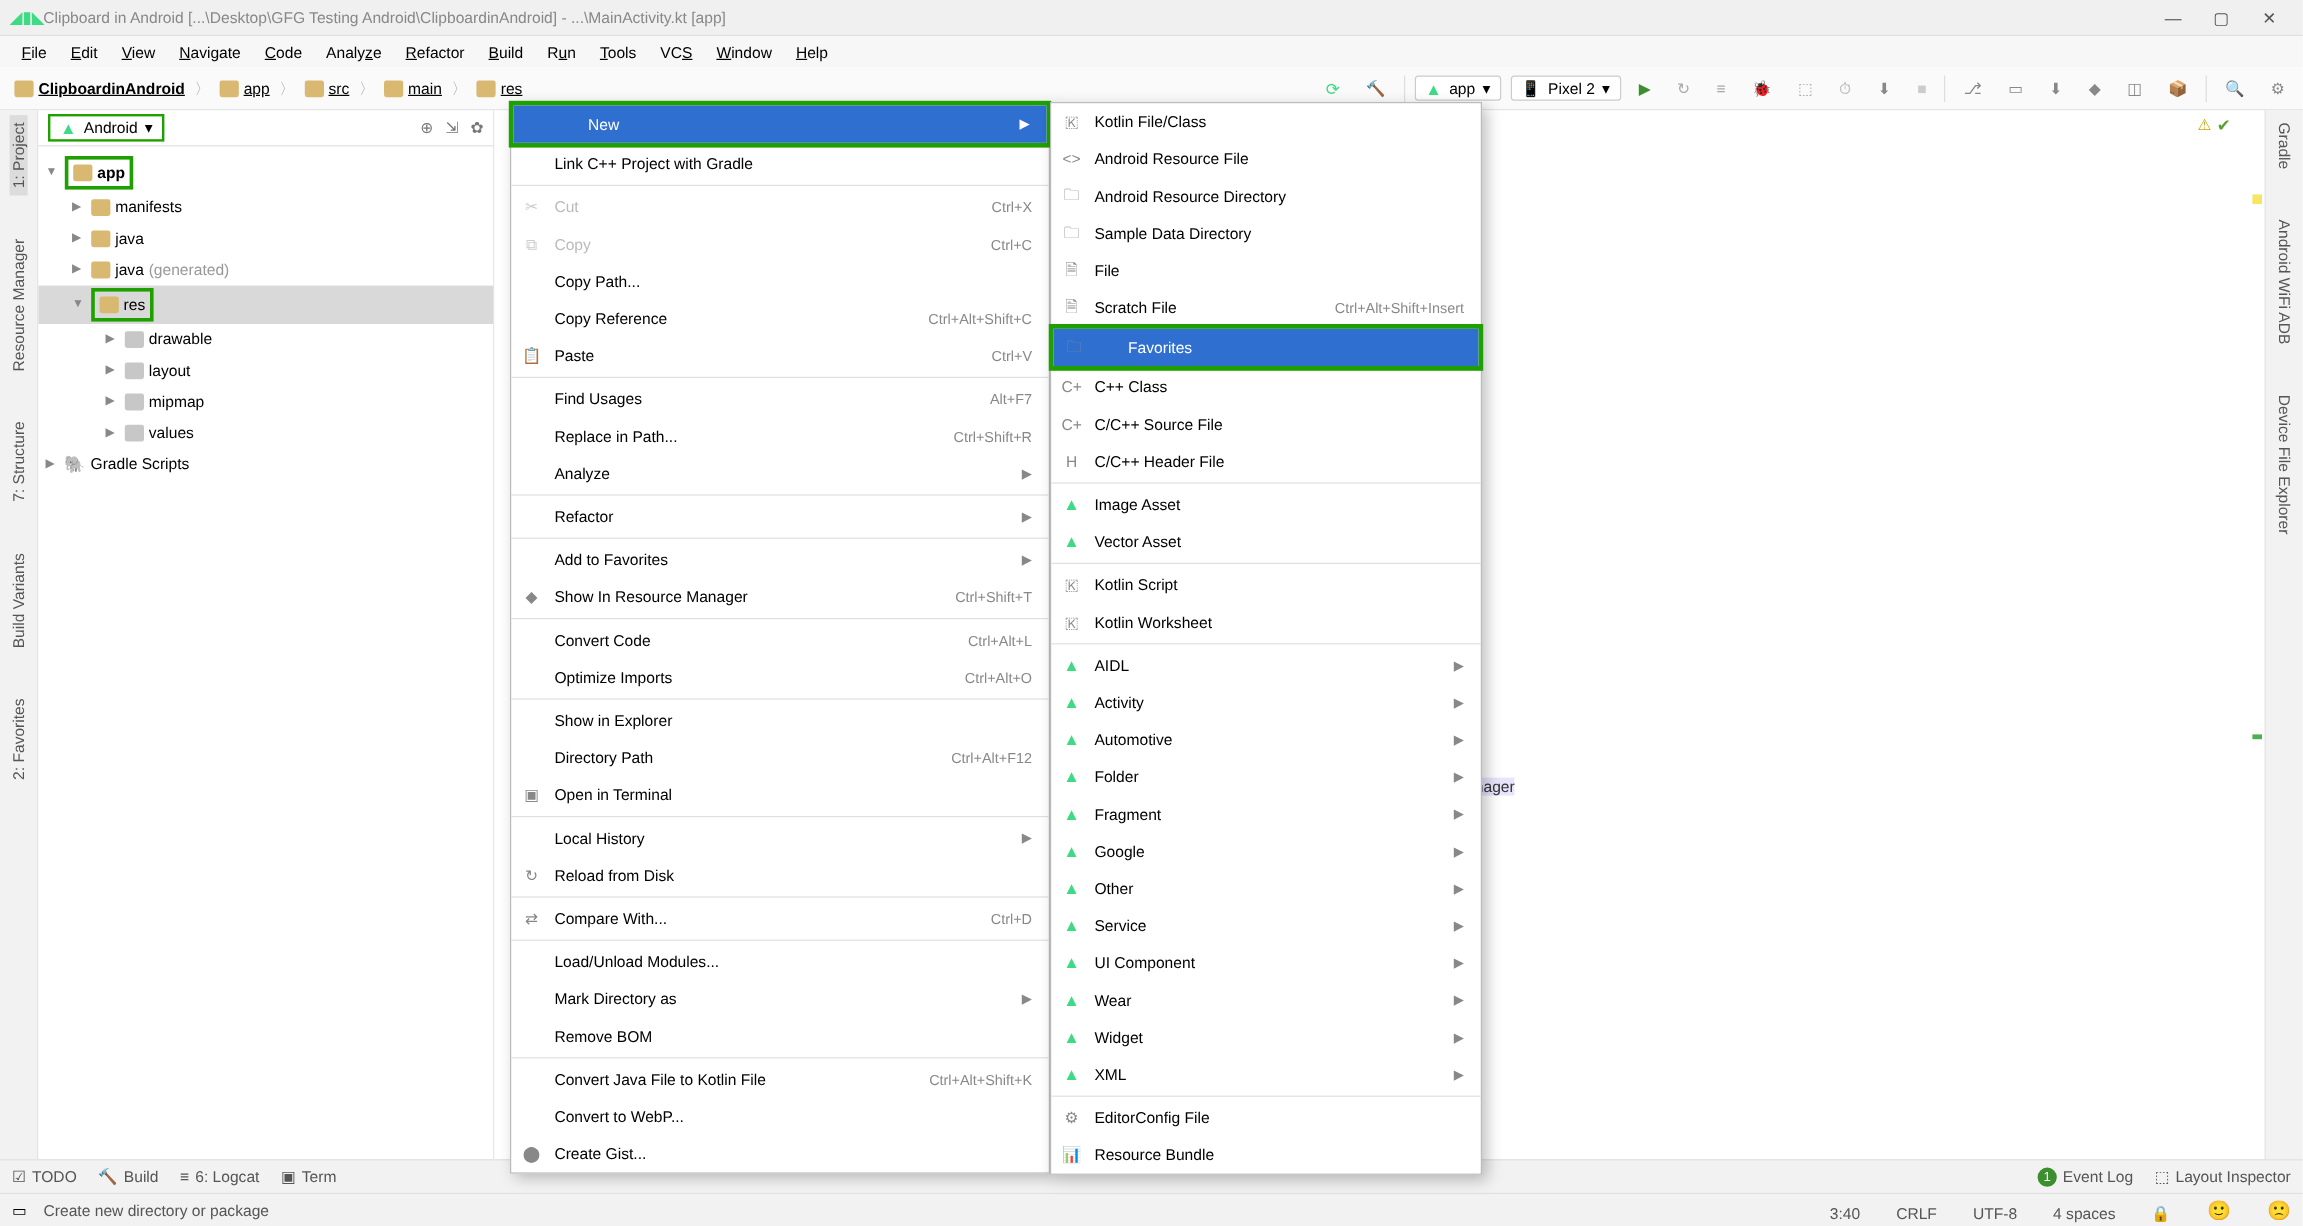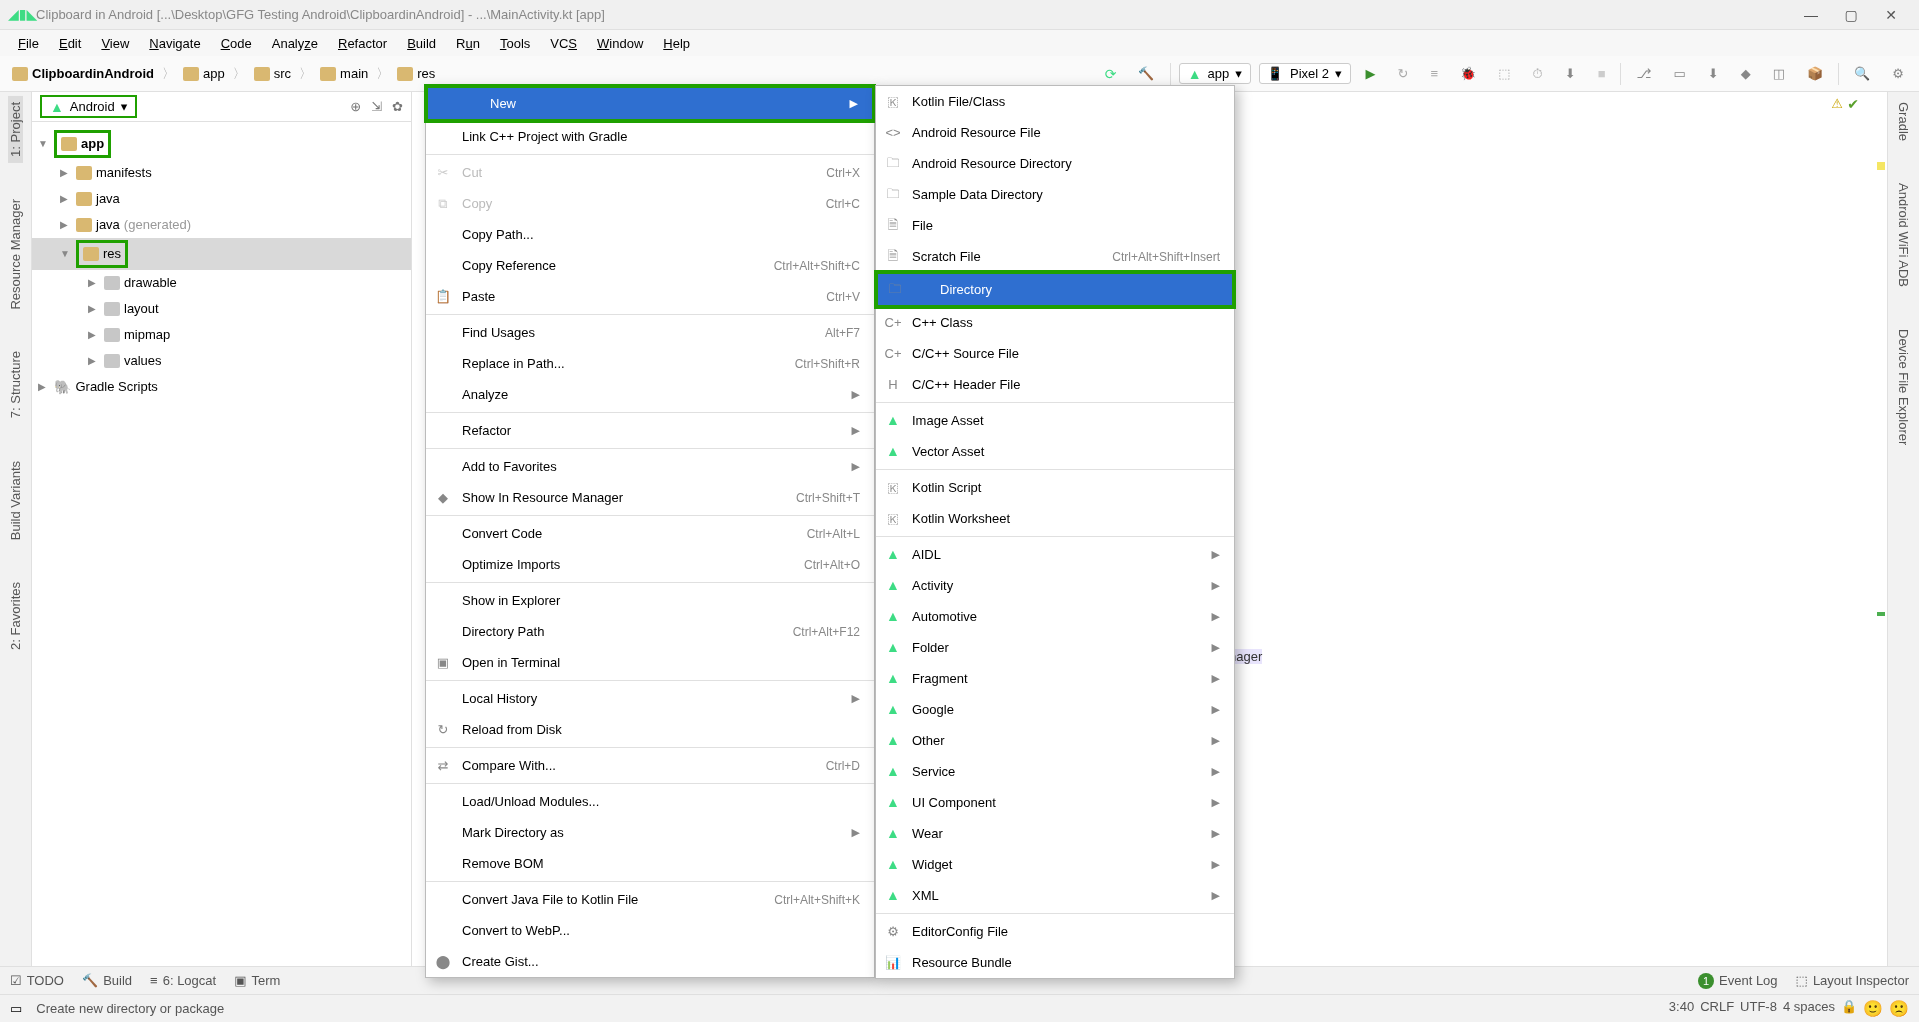--- a/index.html
+++ b/index.html
@@ -13,21 +13,21 @@
 .titlebar .win-controls span { width: 20px; text-align: center; cursor: default; color: #555; font-size: 14px; }
 
 
 .menubar { height: 26px; display: flex; align-items: center; padding: 0 10px; gap: 4px; background: #f7f7f7; }
 .menubar span { padding: 2px 8px; cursor: default; }
 .menubar span u { text-decoration: underline; }
 
 
 .toolbar-row { height: 36px; display: flex; align-items: center; justify-content: space-between; padding: 0 8px; border-bottom: 1px solid #e0e0e0; background: #fafafa; }
 .breadcrumbs { display: flex; align-items: center; gap: 4px; }
-.breadcrumbs .crumb { display: flex; align-items: center; gap: 4px; padding: 2px 4px; }
+.breadcrumbs .crumb { display: flex; align-items: center; gap: 4px; padding: 2px 4px; text-decoration: underline; }
 .breadcrumbs .chev { color: #aaa; }
 .toolbar-right { display: flex; align-items: center; gap: 8px; }
 .tb-btn { padding: 2px 6px; border: 1px solid transparent; display: flex; align-items: center; gap: 4px; }
 .tb-combo { border: 1px solid #ccc; border-radius: 3px; padding: 2px 8px; display: flex; align-items: center; gap: 6px; background: #fff; }
 .tb-sep { width: 1px; height: 22px; background: #ddd; }
 
 
 .main { position: absolute; top: 92px; bottom: 56px; left: 0; right: 0; display: flex; }
 .left-gutter { width: 32px; background: #f2f2f2; border-right: 1px solid #e0e0e0; display: flex; flex-direction: column; align-items: center; padding-top: 4px; gap: 30px; }
 .left-gutter .vlabel { writing-mode: vertical-rl; transform: rotate(180deg); font-size: 12px; color: #555; padding: 6px 0; display: flex; align-items: center; gap: 4px; }
@@ -75,21 +75,21 @@
 
 .android-mini { color: #3ddc84; font-size: 14px; line-height: 1; }
 
 
 .bottombar { position: absolute; bottom: 28px; left: 0; right: 0; height: 28px; background: #f2f2f2; border-top: 1px solid #e0e0e0; display: flex; align-items: center; padding: 0 10px; gap: 18px; }
 .bottombar .bb-item { display: flex; align-items: center; gap: 5px; color: #555; }
 .bottombar .bb-right { margin-left: auto; display: flex; gap: 18px; }
 
 .statusbar { position: absolute; bottom: 0; left: 0; right: 0; height: 28px; background: #f2f2f2; border-top: 1px solid #e0e0e0; display: flex; align-items: center; padding: 0 10px; gap: 14px; }
 .statusbar .status-msg { flex: 1; color: #555; }
-.statusbar .status-right { display: flex; gap: 6px; align-items: flex-start; color: #555; }
+.statusbar .status-right { display: flex; gap: 30px; align-items: flex-end; color: #555; }
 .face { font-size: 16px; }
 
 .gold-check { color: #5aa02c; font-size: 14px; position: absolute; }
 </style>
 </head>
 <body>
 
 <div class="titlebar">
   <span class="android-logo android-mini">◢▮◣</span>
   <span class="title-path">Clipboard in Android [...\Desktop\GFG Testing Android\ClipboardinAndroid] - ...\MainActivity.kt [app]</span>
@@ -458,21 +458,21 @@
       <span class="mi-label">File</span>
     </div>
     <div class="ctx-item">
       <span class="mi-icon">🗎</span>
       <span class="mi-label">Scratch File</span>
       <span class="mi-short">Ctrl+Alt+Shift+Insert</span>
     </div>
     <div class="hl-border">
       <div class="ctx-item highlight">
         <span class="mi-icon">🗀</span>
-        <span class="mi-label">Directory</span>
+        <span class="mi-label">Favorites</span>
       </div>
     </div>
     <div class="ctx-item">
       <span class="mi-icon">C+</span>
       <span class="mi-label">C++ Class</span>
     </div>
     <div class="ctx-item">
       <span class="mi-icon">C+</span>
       <span class="mi-label">C/C++ Source File</span>
     </div>

